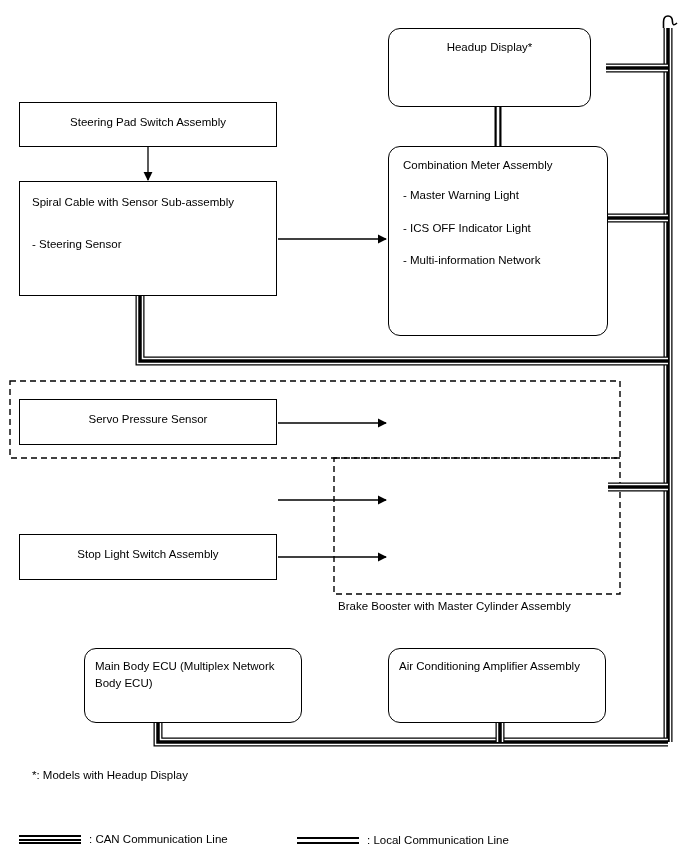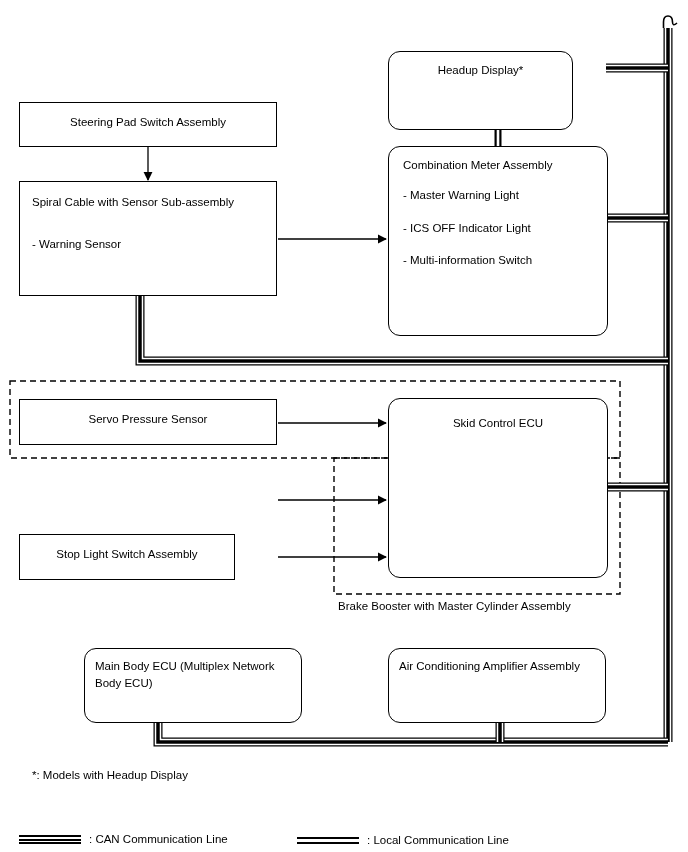--- a/index.html
+++ b/index.html
@@ -144,49 +144,46 @@
     </g>
   </svg>
 
   <div class="box" style="left:19px;top:102px;width:258px;height:45px;">
     <div class="title" style="top:11px;">Steering Pad Switch Assembly</div>
   </div>
 
   <div class="box left-align" style="left:19px;top:181px;width:258px;height:115px;">
     <div class="title" style="top:12px;left:12px;right:8px;">Spiral Cable with Sensor Sub-assembly</div>
     <div class="lines" style="top:54px;">
-      <div>- Warning Sensor</div>
+      <div>- Steering Sensor</div>
     </div>
   </div>
 
-  <div class="box rounded" style="left:388px;top:28px;width:185px;height:79px;margin-top:23px;">
+  <div class="box rounded" style="left:388px;top:28px;width:203px;height:79px;">
     <div class="title" style="top:10px;">Headup Display*</div>
   </div>
 
   <div class="box rounded left-align" style="left:388px;top:146px;width:220px;height:190px;">
     <div class="title" style="top:10px;left:14px;right:8px;">Combination Meter Assembly</div>
     <div class="lines" style="top:40px;left:14px;">
       <div>- Master Warning Light</div>
       <div>- ICS OFF Indicator Light</div>
-      <div>- Multi-information Switch</div>
+      <div>- Multi-information Network</div>
     </div>
   </div>
 
   <div class="box" style="left:19px;top:399px;width:258px;height:46px;">
     <div class="title" style="top:11px;">Servo Pressure Sensor</div>
   </div>
 
 
-  <div class="box" style="left:19px;top:534px;width:216px;height:46px;">
+  <div class="box" style="left:19px;top:534px;width:258px;height:46px;">
     <div class="title" style="top:11px;">Stop Light Switch Assembly</div>
   </div>
 
-  <div class="box rounded" style="left:388px;top:398px;width:220px;height:180px;">
-    <div class="title" style="top:16px;">Skid Control ECU</div>
-  </div>
 
   <div class="box rounded left-align" style="left:48px;top:648px;width:218px;height:75px;margin-left:36px;">
     <div class="title" style="top:9px;left:10px;right:10px;">Main Body ECU (Multiplex Network Body ECU)</div>
   </div>
 
   <div class="box rounded left-align" style="left:388px;top:648px;width:218px;height:75px;">
     <div class="title" style="top:9px;left:10px;right:10px;">Air Conditioning Amplifier Assembly</div>
   </div>
 
   <div class="caption" style="left:338px;top:600px;">Brake Booster with Master Cylinder Assembly</div>

